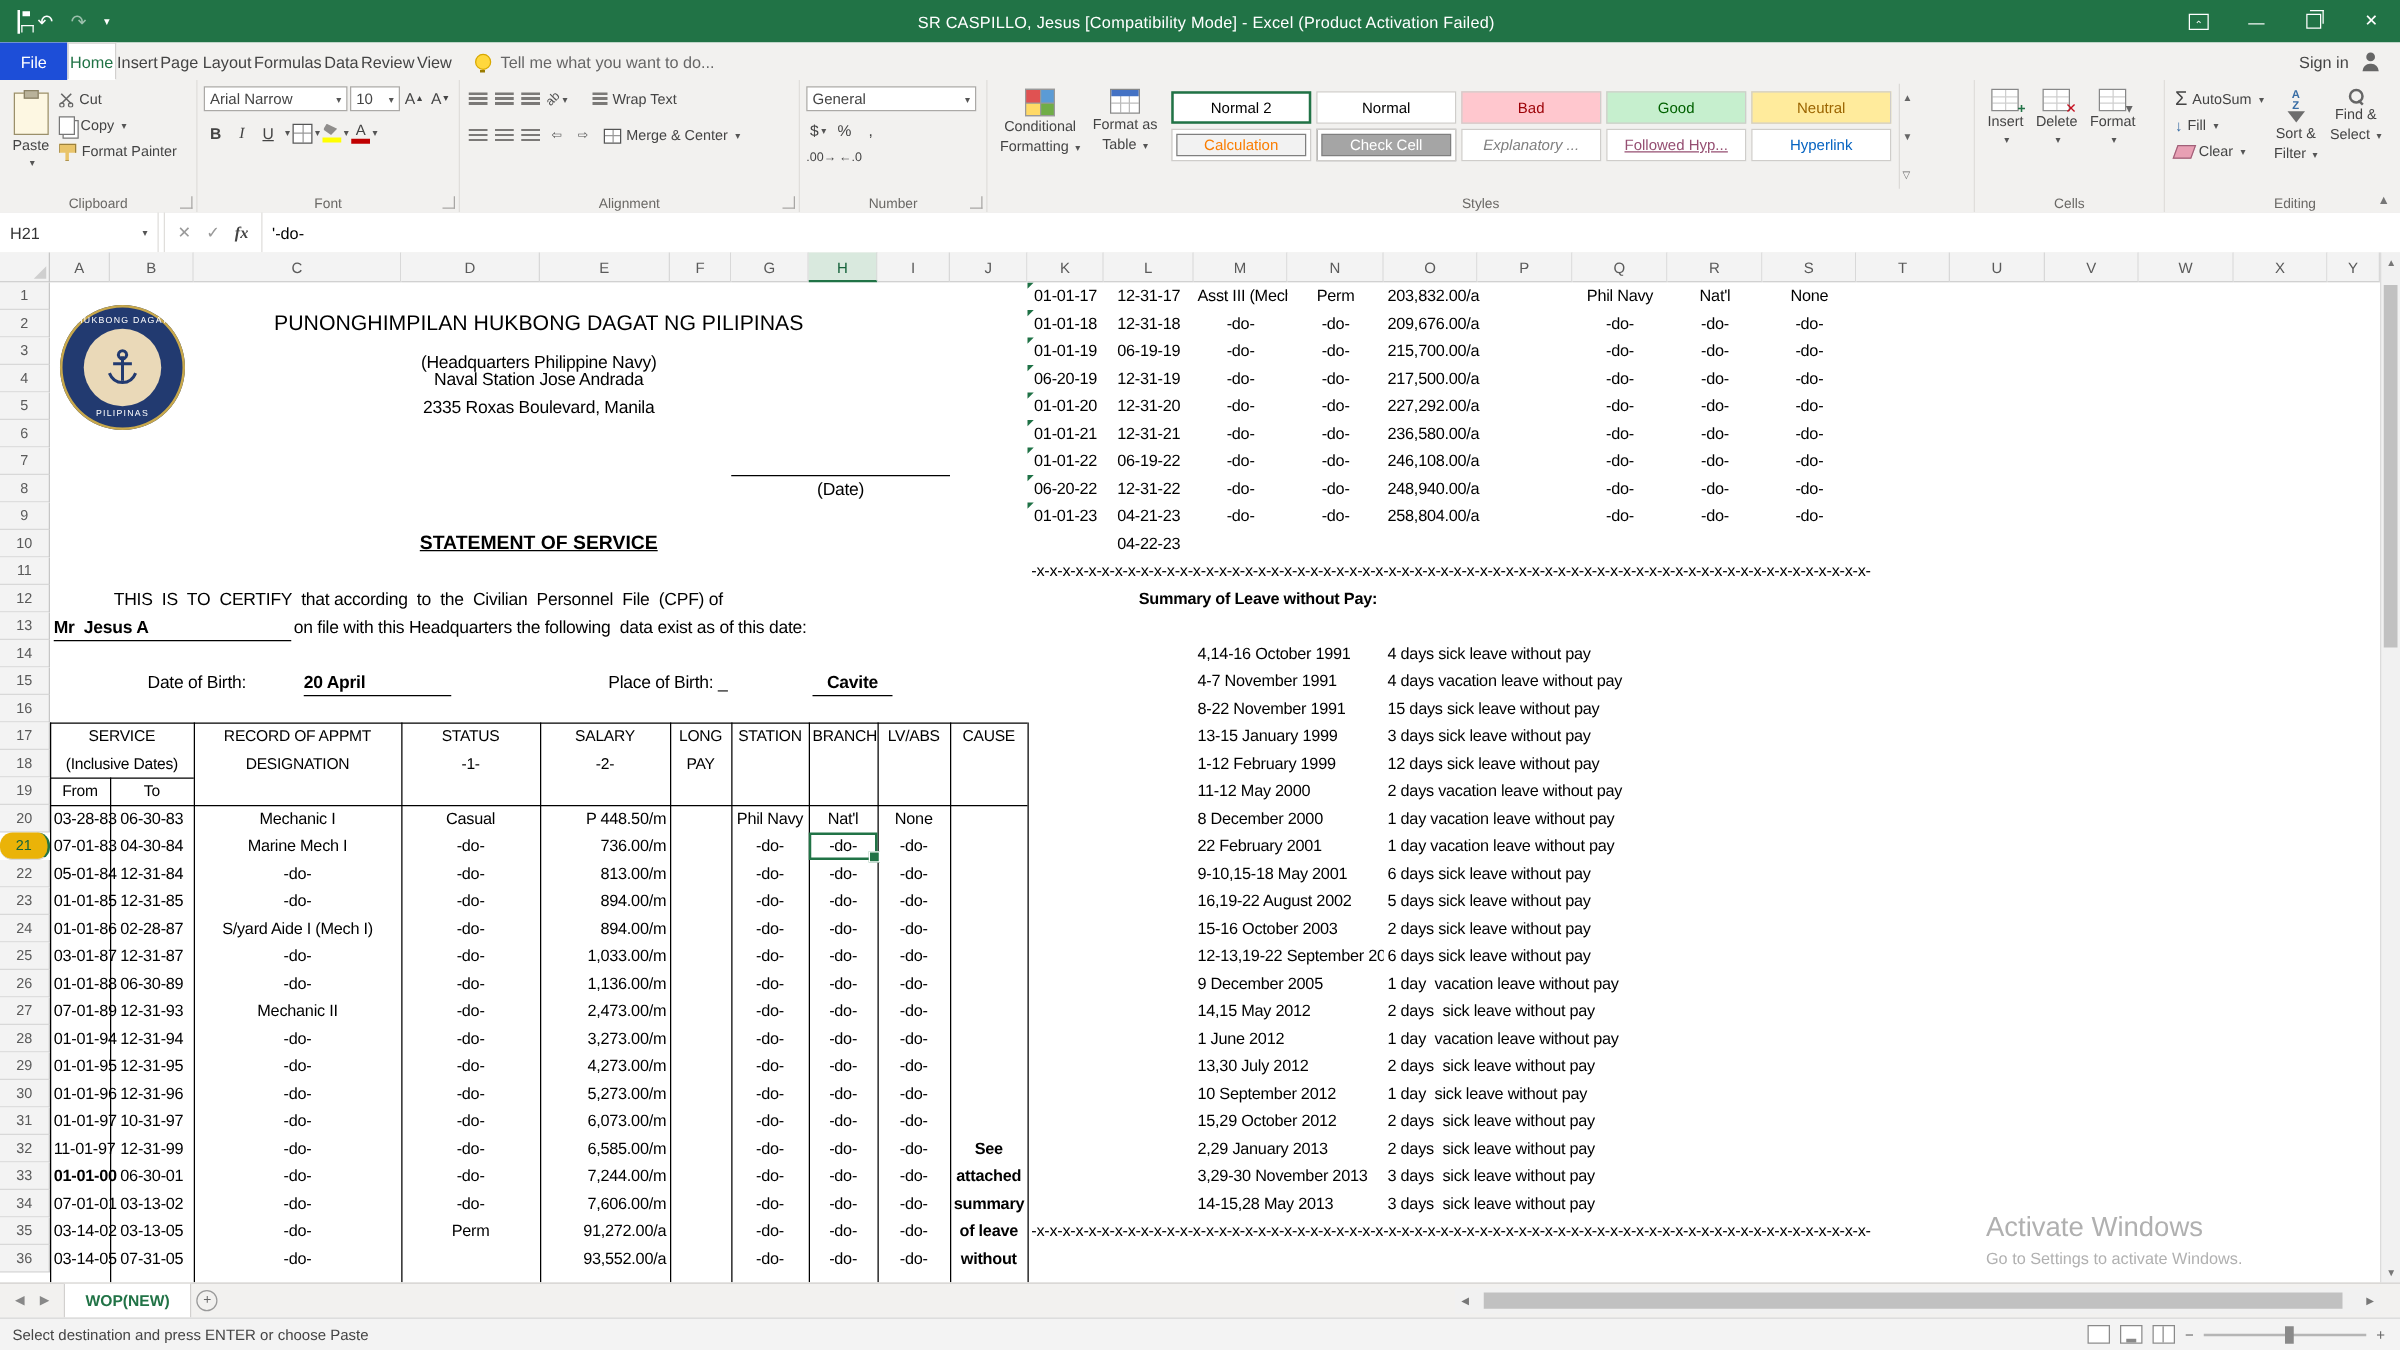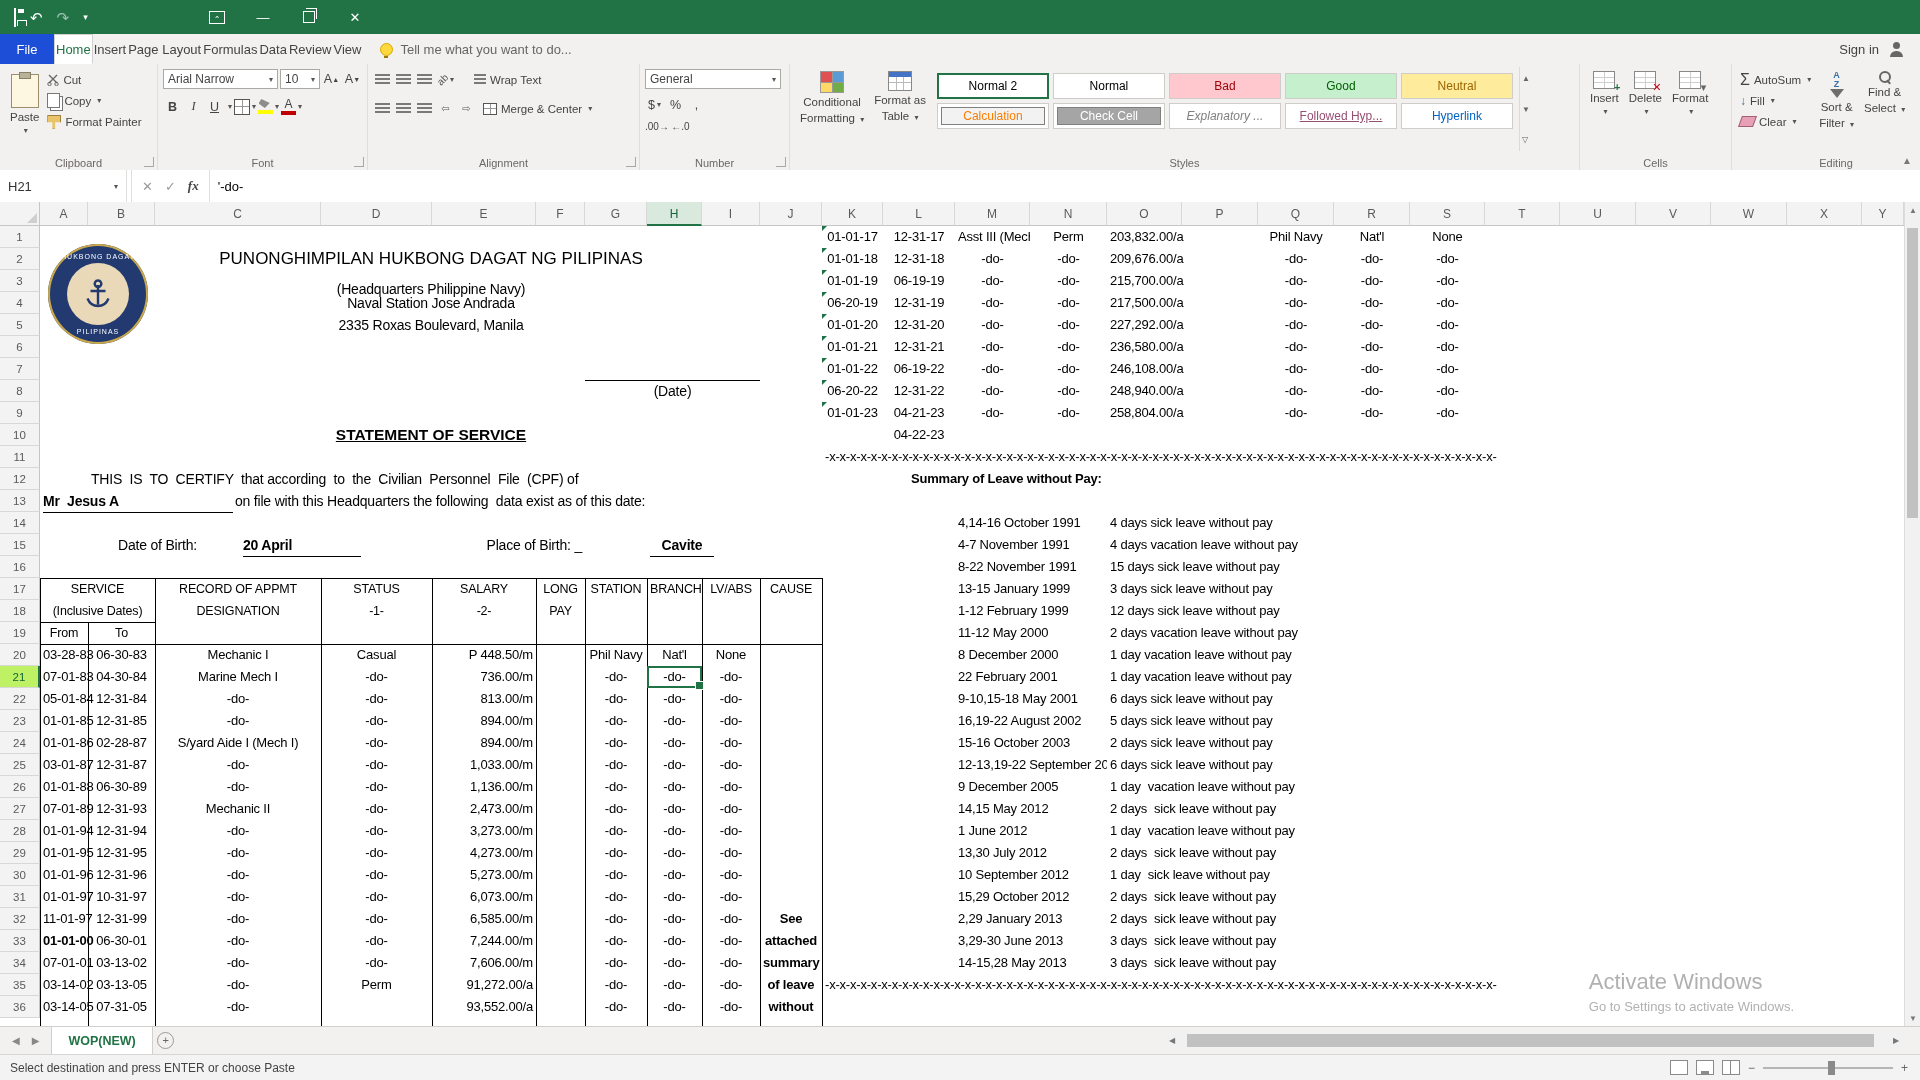--- a/index.html
+++ b/index.html
@@ -95,21 +95,21 @@
   .grid-area{position:absolute;top:202px;left:0;width:1920px;height:824px;background:#fff;}
   .corner{position:absolute;left:0;top:0;width:40px;height:24px;background:#f3f3f3;border-right:1px solid #c6c6c6;border-bottom:1px solid #c6c6c6;box-sizing:border-box;}
   .corner:after{content:"";position:absolute;right:2px;bottom:2px;border-left:10px solid transparent;border-bottom:10px solid #cfcfcf;}
   .col-headers{position:absolute;left:40px;top:0;height:24px;display:flex;}
   .col-h{height:24px;line-height:24px;text-align:center;font-size:12px;color:#5a5a5a;background:#f3f3f3;
          border-right:1px solid #d8d8d8;border-bottom:1px solid #c6c6c6;box-sizing:border-box;}
   .col-h.sel{background:#d9e9de;color:#15633b;border-bottom:2px solid #217346;}
   .row-headers{position:absolute;left:0;top:24px;width:40px;}
   .row-h{height:22px;line-height:22px;text-align:center;font-size:11.5px;color:#5a5a5a;background:#f3f3f3;
          border-bottom:1px solid #d8d8d8;border-right:1px solid #c6c6c6;box-sizing:border-box;}
-  .row-h.sel{background:#bef264;color:#15633b;border-right:2px solid #217346;}
+  .row-h.sel{background:#eab308;color:#15633b;border-right:2px solid #217346;border-radius:10px;}
   .cells{position:absolute;left:40px;top:24px;width:1864px;height:800px;background:#fff;overflow:hidden;}
   .cl{position:absolute;height:22px;line-height:22px;font-size:13px;letter-spacing:-.2px;color:#000;
       white-space:pre;padding:0 3px;box-sizing:border-box;}
   .al{text-align:left;}.ac{text-align:center;}.ar{text-align:right;}
   .b{font-weight:bold;}.u{text-decoration:underline;}
   .big{font-size:17px;letter-spacing:0;}.big2{font-size:15.5px;letter-spacing:0;}.med{font-size:14px;}.sm{font-size:12.5px;}
   .clip{overflow:hidden;}
   .pl28{padding-left:28px;}.pl30{padding-left:30px;}.pl80{padding-left:80px;}.pl88{padding-left:88px;}
   .ux{display:inline-block;border-bottom:1px solid #000;}
   .w190{min-width:190px;}.w118{min-width:118px;}.w64{min-width:64px;}
@@ -157,20 +157,21 @@
 
 <div class="app">
 
   <div class="titlebar">
     <div class="qat">
       <span class="qbtn"><span class="ic-floppy"></span></span>
       <span class="qbtn">↶</span>
       <span class="qbtn dim">↷</span>
       <span class="qbtn" style="font-size:9px;">▾</span>
     </div>
+    <div class="tb-title">SR CASPILLO, Jesus  [Compatibility Mode] - Excel (Product Activation Failed)</div>
     <div class="win-ctl">
       <div class="win-btn">
           <span class="ic-ribopt">⌃</span>
         </div>
       <div class="win-btn">—</div>
       <div class="win-btn">
           <span class="ic-restore"></span>
         </div>
       <div class="win-btn">✕</div>
     </div>
@@ -808,21 +809,21 @@
         <div class="cl al clip" style="left: 915px; top: 594px; width: 152px;">1 June 2012</div>
         <div class="cl al" style="left: 1067px; top: 594px; width: 303px;">1 day  vacation leave without pay</div>
         <div class="cl al clip" style="left: 915px; top: 616px; width: 152px;">13,30 July 2012</div>
         <div class="cl al" style="left: 1067px; top: 616px; width: 303px;">2 days  sick leave without pay</div>
         <div class="cl al clip" style="left: 915px; top: 638px; width: 152px;">10 September 2012</div>
         <div class="cl al" style="left: 1067px; top: 638px; width: 303px;">1 day  sick leave without pay</div>
         <div class="cl al clip" style="left: 915px; top: 660px; width: 152px;">15,29 October 2012</div>
         <div class="cl al" style="left: 1067px; top: 660px; width: 303px;">2 days  sick leave without pay</div>
         <div class="cl al clip" style="left: 915px; top: 682px; width: 152px;">2,29 January 2013</div>
         <div class="cl al" style="left: 1067px; top: 682px; width: 303px;">2 days  sick leave without pay</div>
-        <div class="cl al clip" style="left: 915px; top: 704px; width: 152px;">3,29-30 June 2013</div>
+        <div class="cl al clip" style="left: 915px; top: 704px; width: 152px;">3,29-30 November 2013</div>
         <div class="cl al" style="left: 1067px; top: 704px; width: 303px;">3 days  sick leave without pay</div>
         <div class="cl al clip" style="left: 915px; top: 726px; width: 152px;">14-15,28 May 2013</div>
         <div class="cl al" style="left: 1067px; top: 726px; width: 303px;">3 days  sick leave without pay</div>
         <div>
           <div class="bline" style="left: 0px; top: 352px; width: 1px; height: 448px;"></div>
           <div class="bline" style="left: 115px; top: 352px; width: 1px; height: 448px;"></div>
           <div class="bline" style="left: 281px; top: 352px; width: 1px; height: 448px;"></div>
           <div class="bline" style="left: 392px; top: 352px; width: 1px; height: 448px;"></div>
           <div class="bline" style="left: 496px; top: 352px; width: 1px; height: 448px;"></div>
           <div class="bline" style="left: 545px; top: 352px; width: 1px; height: 448px;"></div>

